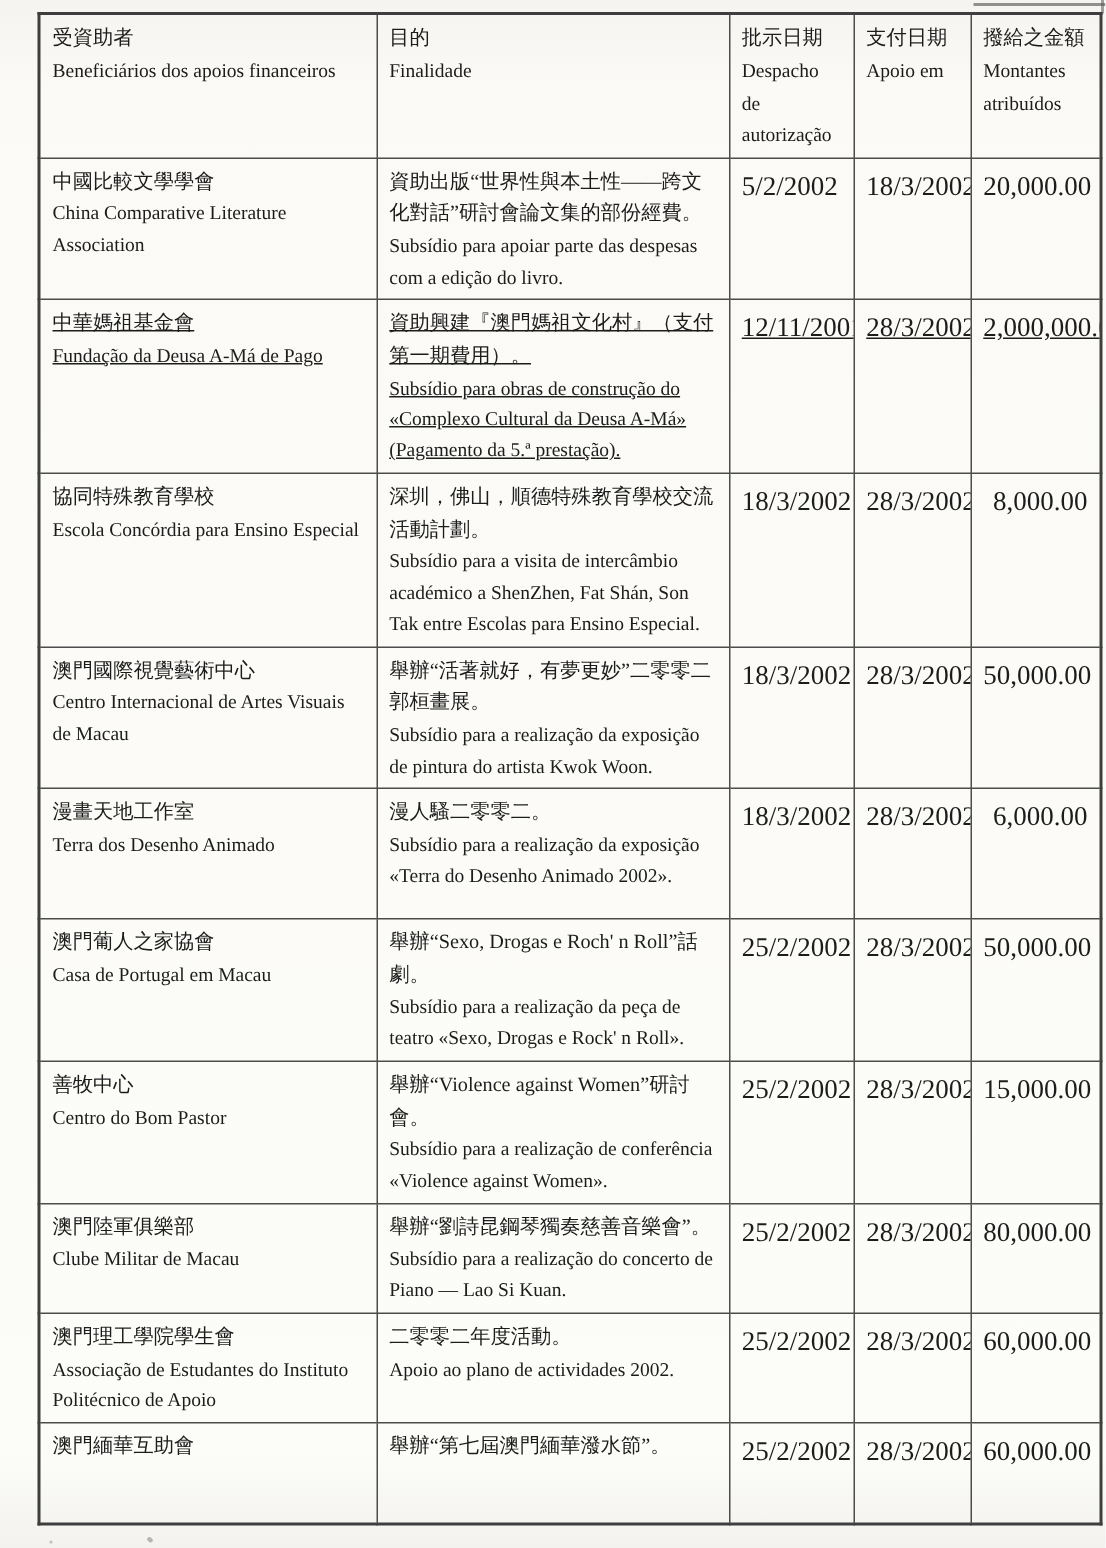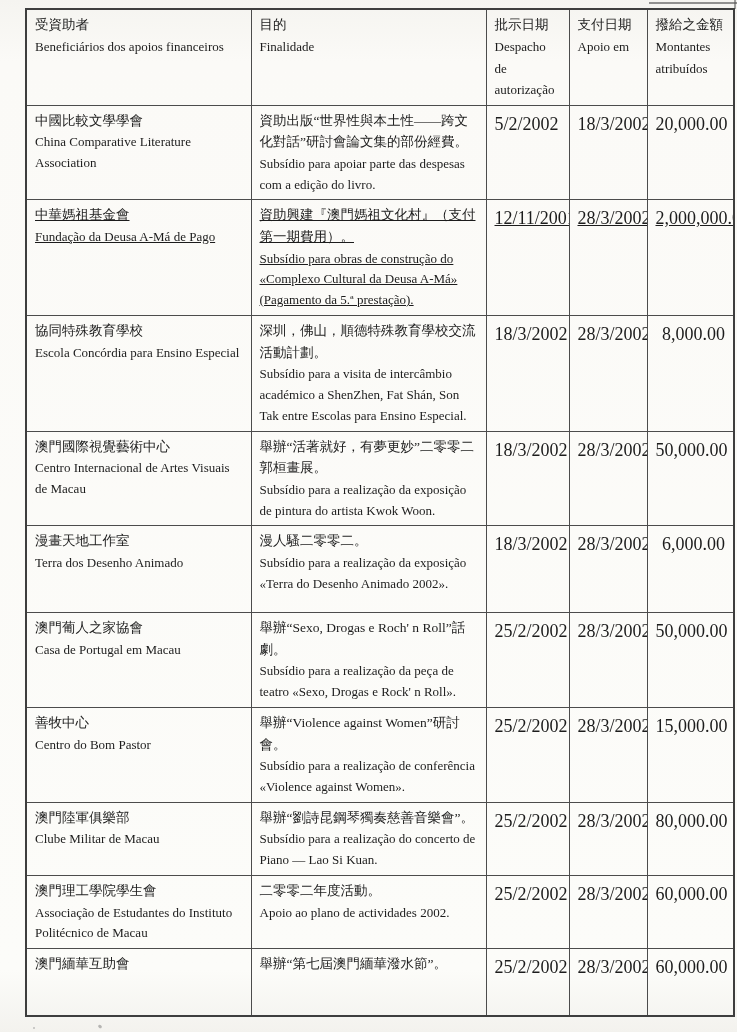--- a/index.html
+++ b/index.html
@@ -197,21 +197,21 @@
         <span class="zh">舉辦“劉詩昆鋼琴獨奏慈善音樂會”。</span>
         <span class="pt">Subsídio para a realização do concerto de Piano — Lao Si Kuan.</span>
       </td>
       <td class="c-date">25/2/2002</td>
       <td class="c-date">28/3/2002</td>
       <td class="c-amt">80,000.00</td>
     </tr>
         <tr>
       <td class="c-ben cell-text">
         <span class="zh">澳門理工學院學生會</span>
-        <span class="pt">Associação de Estudantes do Instituto Politécnico de Macau</span>
+        <span class="pt">Associação de Estudantes do Instituto Politécnico de Apoio</span>
       </td>
       <td class="c-pur cell-text">
         <span class="zh">二零零二年度活動。</span>
         <span class="pt">Apoio ao plano de actividades 2002.</span>
       </td>
       <td class="c-date">25/2/2002</td>
       <td class="c-date">28/3/2002</td>
       <td class="c-amt">60,000.00</td>
     </tr>
         <tr>

